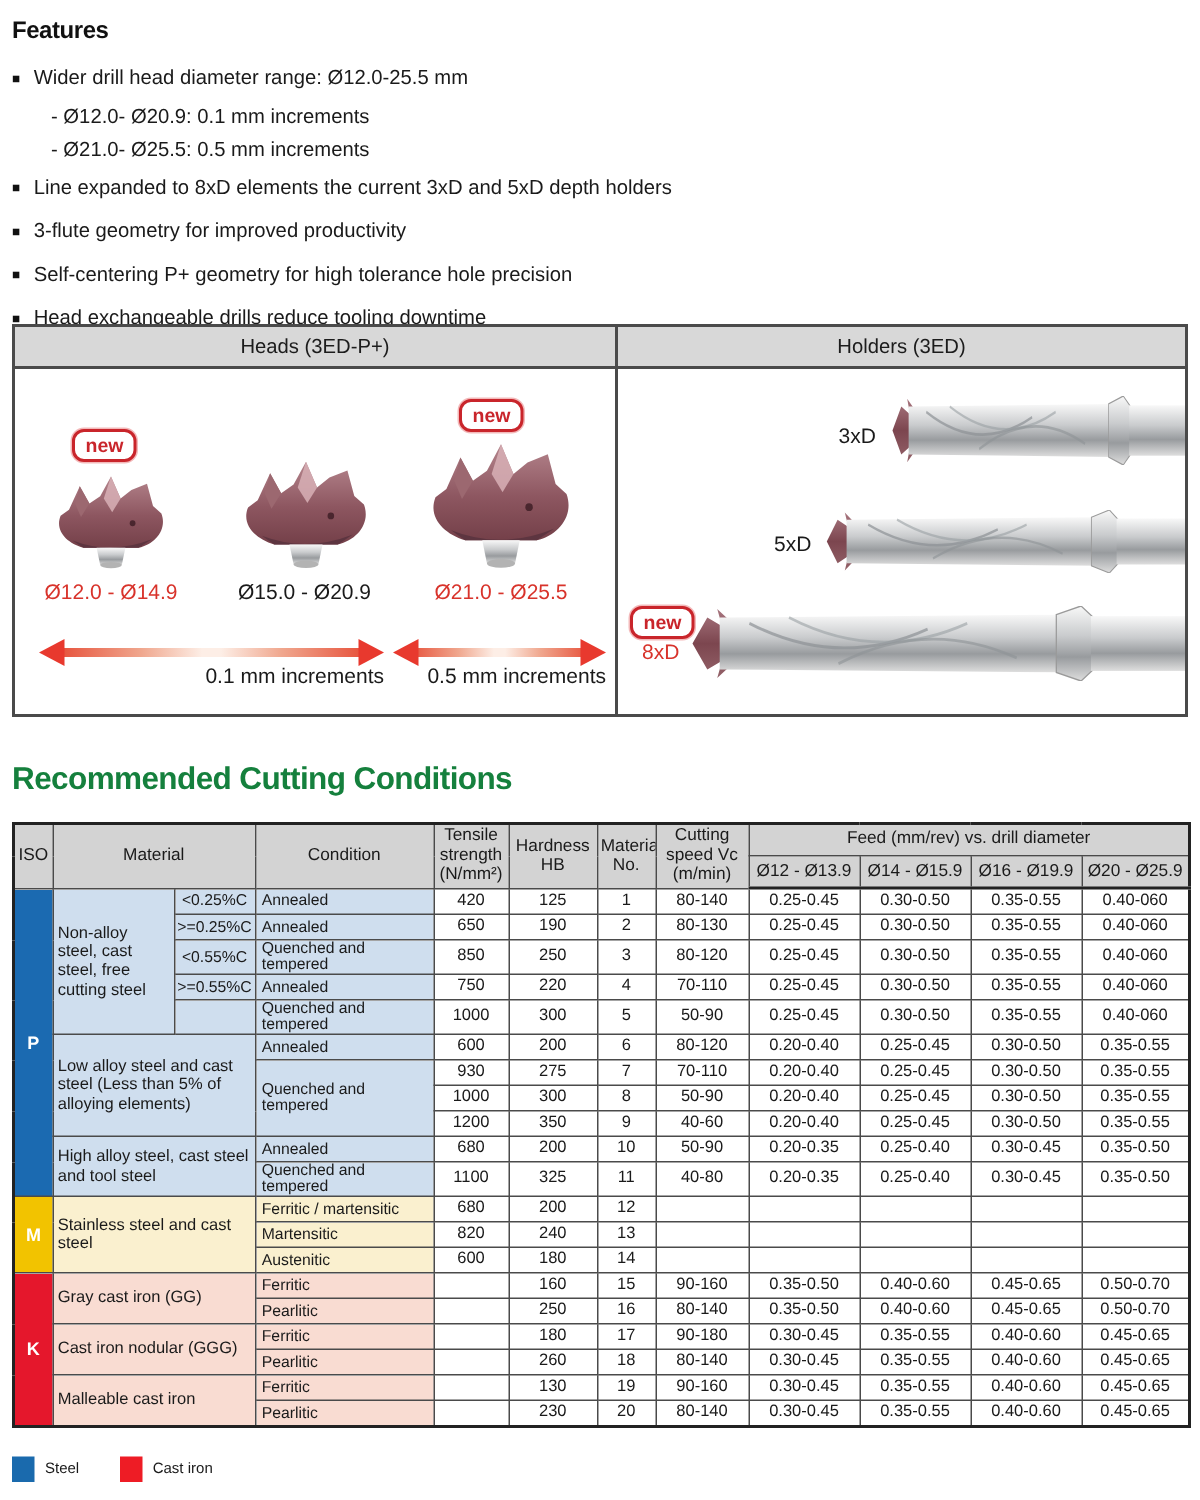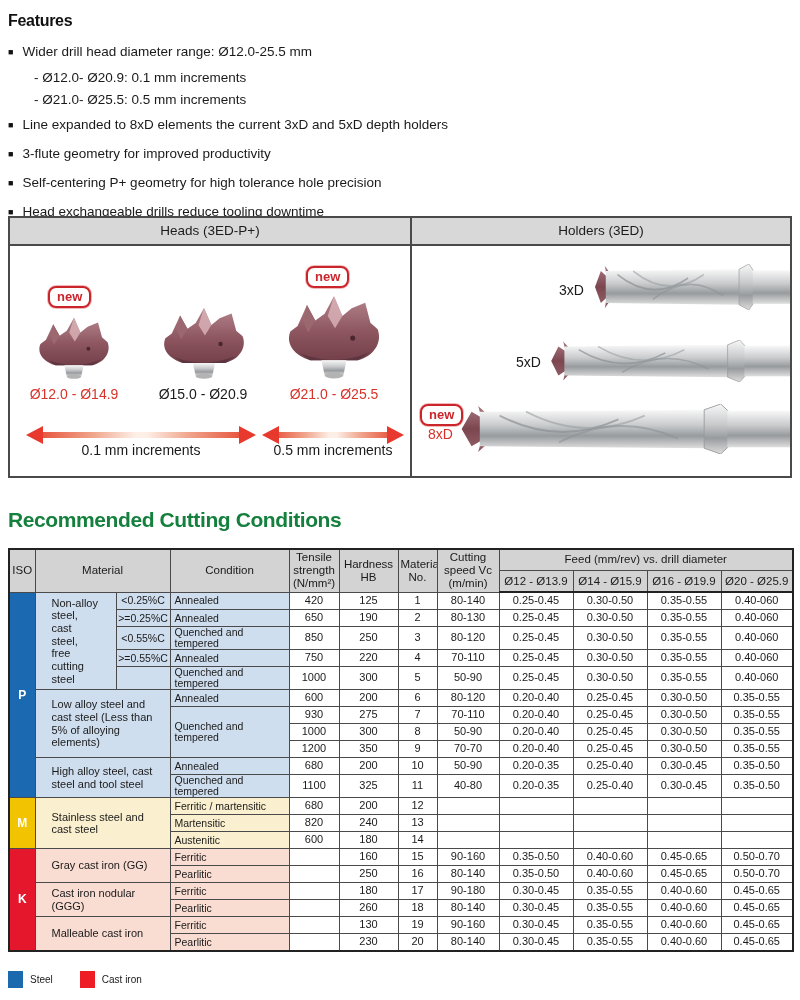--- a/index.html
+++ b/index.html
@@ -30,38 +30,38 @@
   .size-label{position:absolute;font-size:14px;color:#1a1a1a;}
   .size-label.red{color:#d8332b;}
 
   .arrow{position:absolute;height:18px;}
   .arrow .shaft{position:absolute;left:9px;right:9px;top:6px;height:6px;
     background:linear-gradient(90deg,#e64b35 0%,#f0a78e 28%,#fdeee6 47%,#fdeee6 53%,#f0a78e 72%,#e64b35 100%);}
   .arrow .tri-l{position:absolute;left:0;top:0;width:0;height:0;
     border-top:9px solid transparent;border-bottom:9px solid transparent;border-right:17px solid #e8392e;}
   .arrow .tri-r{position:absolute;right:0;top:0;width:0;height:0;
     border-top:9px solid transparent;border-bottom:9px solid transparent;border-left:17px solid #e8392e;}
-  .arrow-label{position:absolute;top:196px;font-size:14px;text-align:center;color:#1a1a1a;}
+  .arrow-label{position:absolute;top:196px;font-size:14px;text-align:right;color:#1a1a1a;}
 
   
   #cc-title{position:absolute;left:8px;top:508px;font-size:21px;font-weight:bold;letter-spacing:-0.4px;color:#15803d;}
   #cc-table{position:absolute;left:8px;top:548px;width:784px;border-collapse:collapse;table-layout:fixed;
             border:2px solid #222;}
   #cc-table th,#cc-table td{border:1px solid #4a4a4a;overflow:hidden;}
   #cc-table th{background:#d3d3d3;font-weight:normal;font-size:11.5px;line-height:1.15;padding:1px 2px;color:#1a1a1a;}
   #cc-table thead tr:last-child th{border-bottom:2px solid #222;}
   #cc-table td{height:16px;font-size:11px;line-height:1.05;text-align:center;padding:0 2px;background:#fff;color:#1a1a1a;}
   #cc-table td.iso{font-weight:bold;font-size:12px;color:#fff;}
   #cc-table td.iso-p{background:#1b6ab1;}
   #cc-table td.iso-m{background:#f2c300;}
   #cc-table td.iso-k{background:#e5172c;}
   #cc-table td.lp{background:#cfdeee;text-align:center;}
   #cc-table td.lm{background:#faf0cf;}
   #cc-table td.lk{background:#f9dcd2;}
-  #cc-table td.mat{text-align:left;padding:0 16px;font-size:11px;line-height:1.15;}
+  #cc-table td.mat{text-align:left;padding:0 3px;font-size:11px;line-height:1.15;}
   #cc-table td.cond{text-align:left;padding:0 4px;font-size:10.5px;}
   #cc-table td.carb{font-size:10.5px;padding:0 1px;}
 
   
   #legend{position:absolute;left:8px;top:971px;display:flex;align-items:center;font-size:10px;}
   .swatch{width:15px;height:17px;margin-right:7px;}
   .swatch.steel{background:#1a6aad;}
   .swatch.cast{background:#ee1c25;margin-left:27px;}
 </style>
 </head>
@@ -323,21 +323,21 @@
           <td>50-90</td>
           <td>0.20-0.40</td>
           <td>0.25-0.45</td>
           <td>0.30-0.50</td>
           <td>0.35-0.55</td>
         </tr>
         <tr>
           <td>1200</td>
           <td>350</td>
           <td>9</td>
-          <td>70-70</td>
+          <td>40-60</td>
           <td>0.20-0.40</td>
           <td>0.25-0.45</td>
           <td>0.30-0.50</td>
           <td>0.35-0.55</td>
         </tr>
         <tr>
           <td class="lp mat" rowspan="2" colspan="2">High alloy steel, cast steel and tool steel</td>
           <td class="lp cond">Annealed</td>
           <td>680</td>
           <td>200</td>

